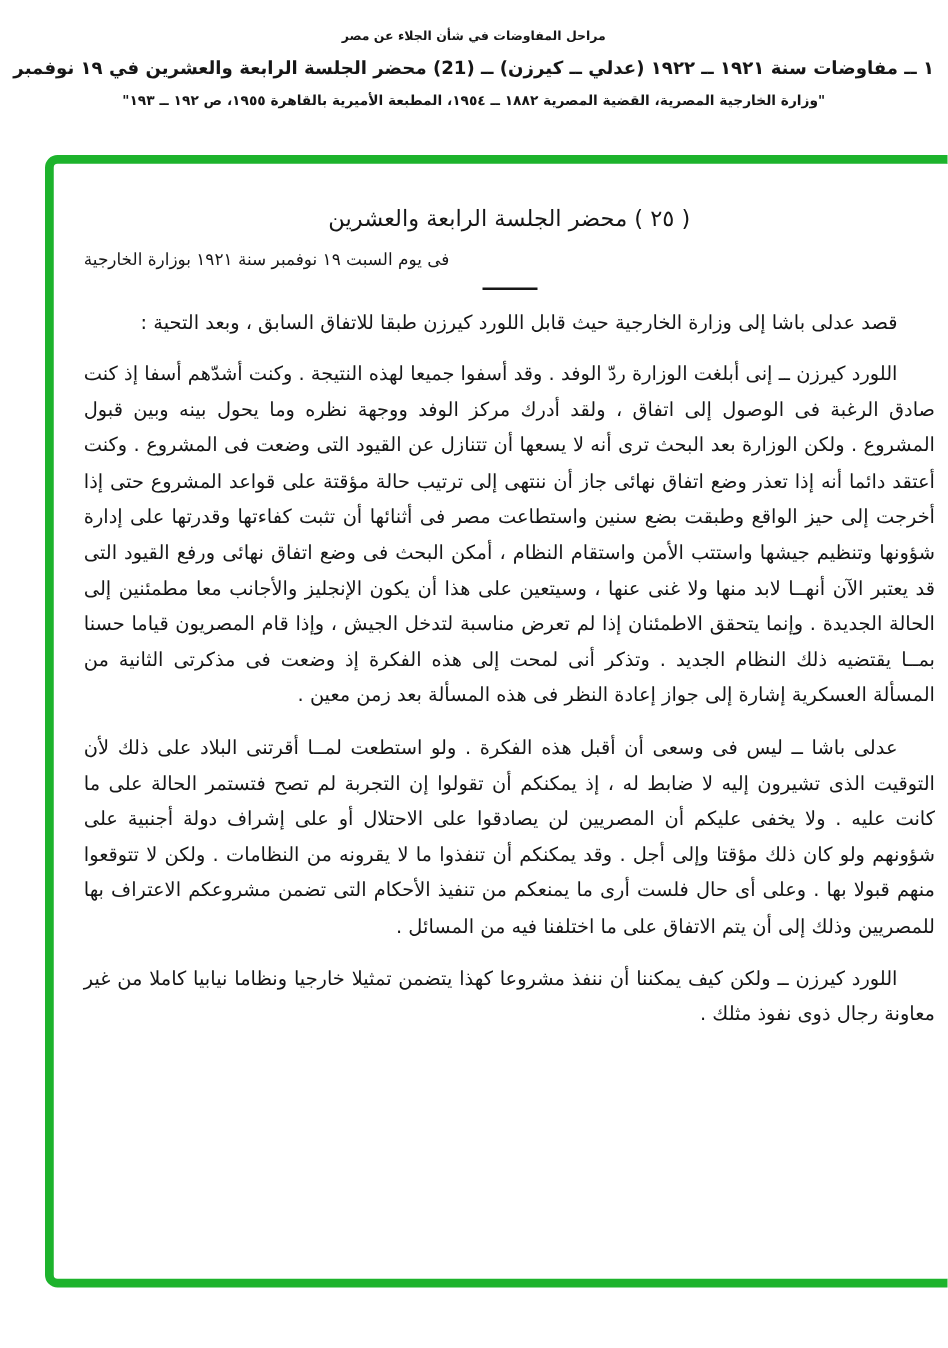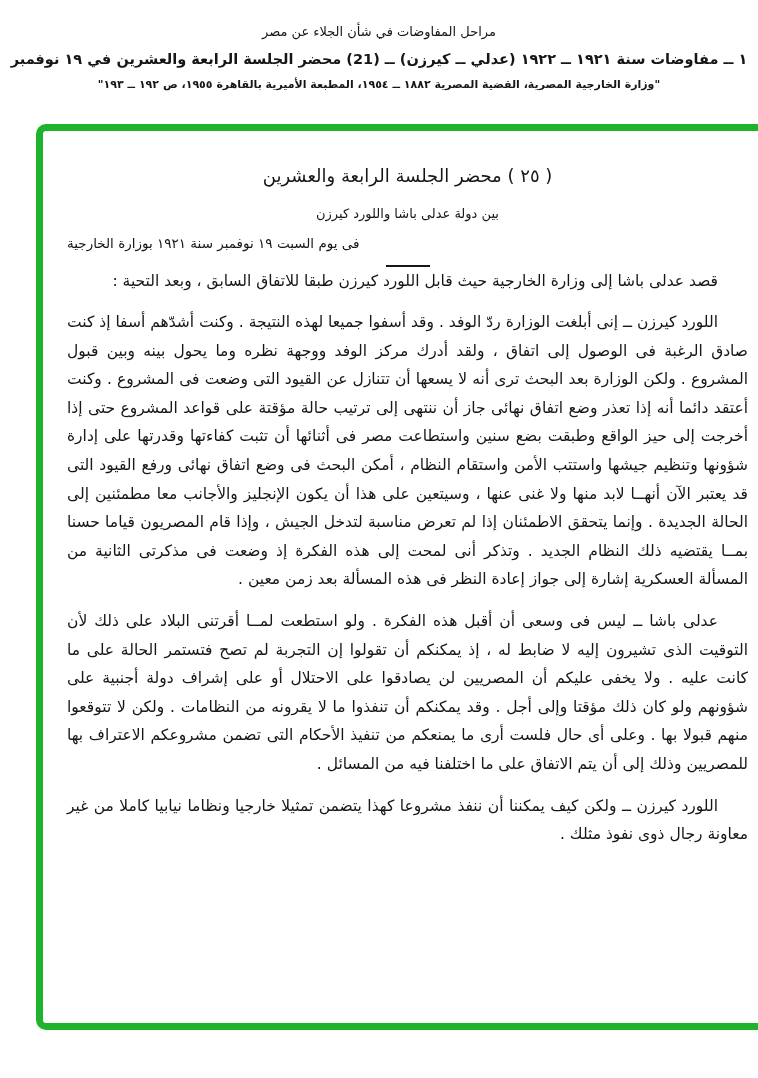--- a/index.html
+++ b/index.html
@@ -15,22 +15,22 @@
     font-family: "DejaVu Sans", sans-serif;
     color: #161616;
     direction: rtl;
   }
   .page-header {
     text-align: center;
     padding-top: 24px;
     direction: rtl;
   }
   .page-header .h1 {
-    font-size: 13px;
-    font-weight: normal;
+    font-size: 10px;
+    font-weight: bold;
     margin: 0 0 12px 0;
     letter-spacing: 0.2px;
   }
   .page-header .h2 {
     font-size: 14.5px;
     font-weight: bold;
     margin: 0 0 11px 0;
   }
   .page-header .h3 {
     font-size: 11px;
@@ -65,21 +65,21 @@
     text-align: left;
     margin-top: 14px;
   }
   .title-divider {
     width: 44px;
     height: 2px;
     background: #161616;
     margin: 10px auto 0 auto;
   }
   .body-text {
-    margin-top: 0;
+    margin-top: 12px;
   }
   .para {
     font-size: 15.5px;
     line-height: 28.6px;
     text-align: justify;
     text-align-last: right;
     text-indent: 30px;
     margin: 0 0 13px 0;
   }
 </style>
@@ -87,21 +87,20 @@
 <body>
 
 <header class="page-header">
   <p class="h1">مراحل المفاوضات في شأن الجلاء عن مصر</p>
   <p class="h2">١ ــ مفاوضات سنة ١٩٢١ ــ ١٩٢٢ (عدلي ــ كيرزن) ــ (21) محضر الجلسة الرابعة والعشرين في ١٩ نوفمبر</p>
   <p class="h3">"وزارة الخارجية المصرية، القضية المصرية ١٨٨٢ ــ ١٩٥٤، المطبعة الأميرية بالقاهرة ١٩٥٥، ص ١٩٢ ــ ١٩٣"</p>
 </header>
 
 <section class="docbox" style="border-color: rgb(29, 179, 44);">
   <h1 class="session-title">( ٢٥ ) محضر الجلسة الرابعة والعشرين</h1>
-  <p class="session-parties">بين دولة عدلى باشا واللورد كيرزن</p>
   <p class="session-date">فى يوم السبت ١٩ نوفمبر سنة ١٩٢١ بوزارة الخارجية</p>
   <div class="title-divider"></div>
 
   <div class="body-text">
     <p class="para">قصد عدلى باشا إلى وزارة الخارجية حيث قابل اللورد كيرزن طبقا للاتفاق السابق ، وبعد التحية :</p>
     <p class="para">اللورد كيرزن ــ إنى أبلغت الوزارة ردّ الوفد . وقد أسفوا جميعا لهذه النتيجة . وكنت أشدّهم أسفا إذ كنت صادق الرغبة فى الوصول إلى اتفاق ، ولقد أدرك مركز الوفد ووجهة نظره وما يحول بينه وبين قبول المشروع . ولكن الوزارة بعد البحث ترى أنه لا يسعها أن تتنازل عن القيود التى وضعت فى المشروع .  وكنت أعتقد دائما أنه إذا تعذر وضع اتفاق نهائى جاز أن ننتهى إلى ترتيب حالة مؤقتة على قواعد المشروع حتى إذا أخرجت إلى حيز الواقع وطبقت بضع سنين واستطاعت مصر فى أثنائها أن تثبت كفاءتها وقدرتها على إدارة شؤونها وتنظيم جيشها واستتب الأمن واستقام النظام ، أمكن البحث فى وضع اتفاق نهائى ورفع القيود التى قد يعتبر الآن أنهــا لابد منها ولا غنى عنها ، وسيتعين على هذا أن يكون الإنجليز والأجانب معا مطمئنين إلى الحالة الجديدة . وإنما يتحقق الاطمئنان إذا لم تعرض مناسبة لتدخل الجيش ، وإذا قام المصريون قياما حسنا بمــا يقتضيه ذلك النظام الجديد .  وتذكر أنى لمحت إلى هذه الفكرة إذ وضعت فى مذكرتى الثانية من المسألة العسكرية إشارة إلى جواز إعادة النظر فى هذه المسألة بعد زمن معين .</p>
     <p class="para">عدلى باشا ــ ليس فى وسعى أن أقبل هذه الفكرة . ولو استطعت لمــا أقرتنى البلاد على ذلك لأن التوقيت الذى تشيرون إليه لا ضابط له ، إذ يمكنكم أن تقولوا إن التجربة لم تصح فتستمر الحالة على ما كانت عليه . ولا يخفى عليكم أن المصريين لن يصادقوا على الاحتلال أو على إشراف دولة أجنبية على شؤونهم ولو كان ذلك مؤقتا وإلى أجل . وقد يمكنكم أن تنفذوا ما لا يقرونه من النظامات . ولكن لا تتوقعوا منهم قبولا بها .  وعلى أى حال فلست أرى ما يمنعكم من تنفيذ الأحكام التى تضمن مشروعكم الاعتراف بها للمصريين وذلك إلى أن يتم الاتفاق على ما اختلفنا فيه من المسائل .</p>
     <p class="para">اللورد كيرزن ــ ولكن كيف يمكننا أن ننفذ مشروعا كهذا يتضمن تمثيلا خارجيا ونظاما نيابيا كاملا من غير معاونة رجال ذوى نفوذ مثلك .</p>
   </div>
 </section>

